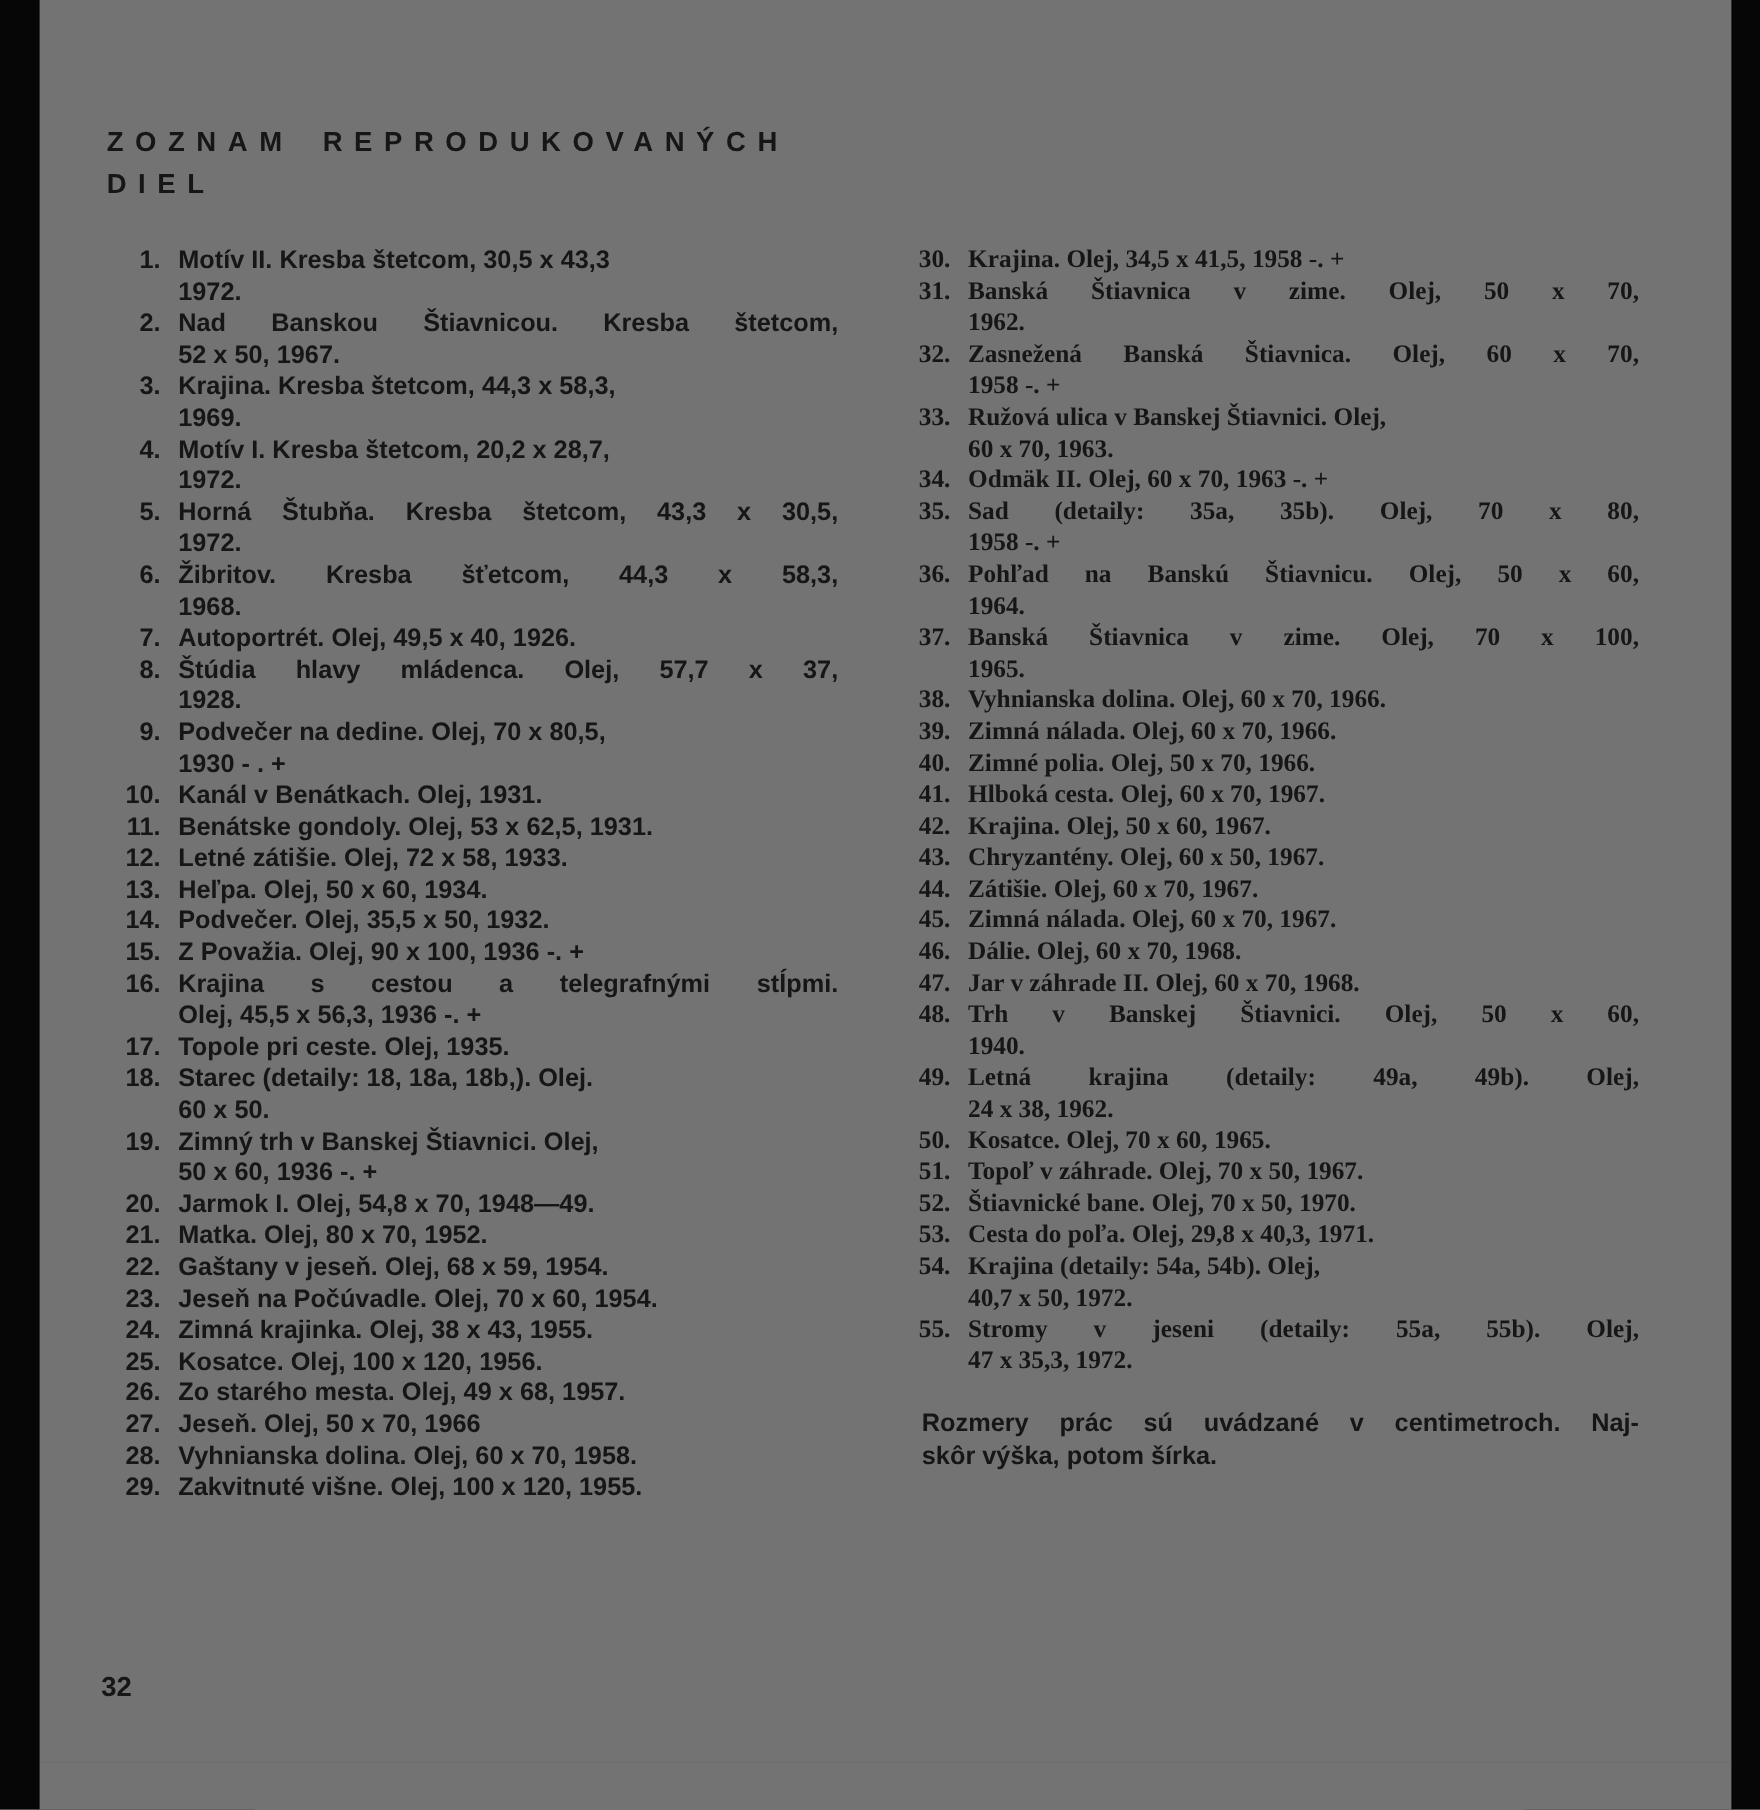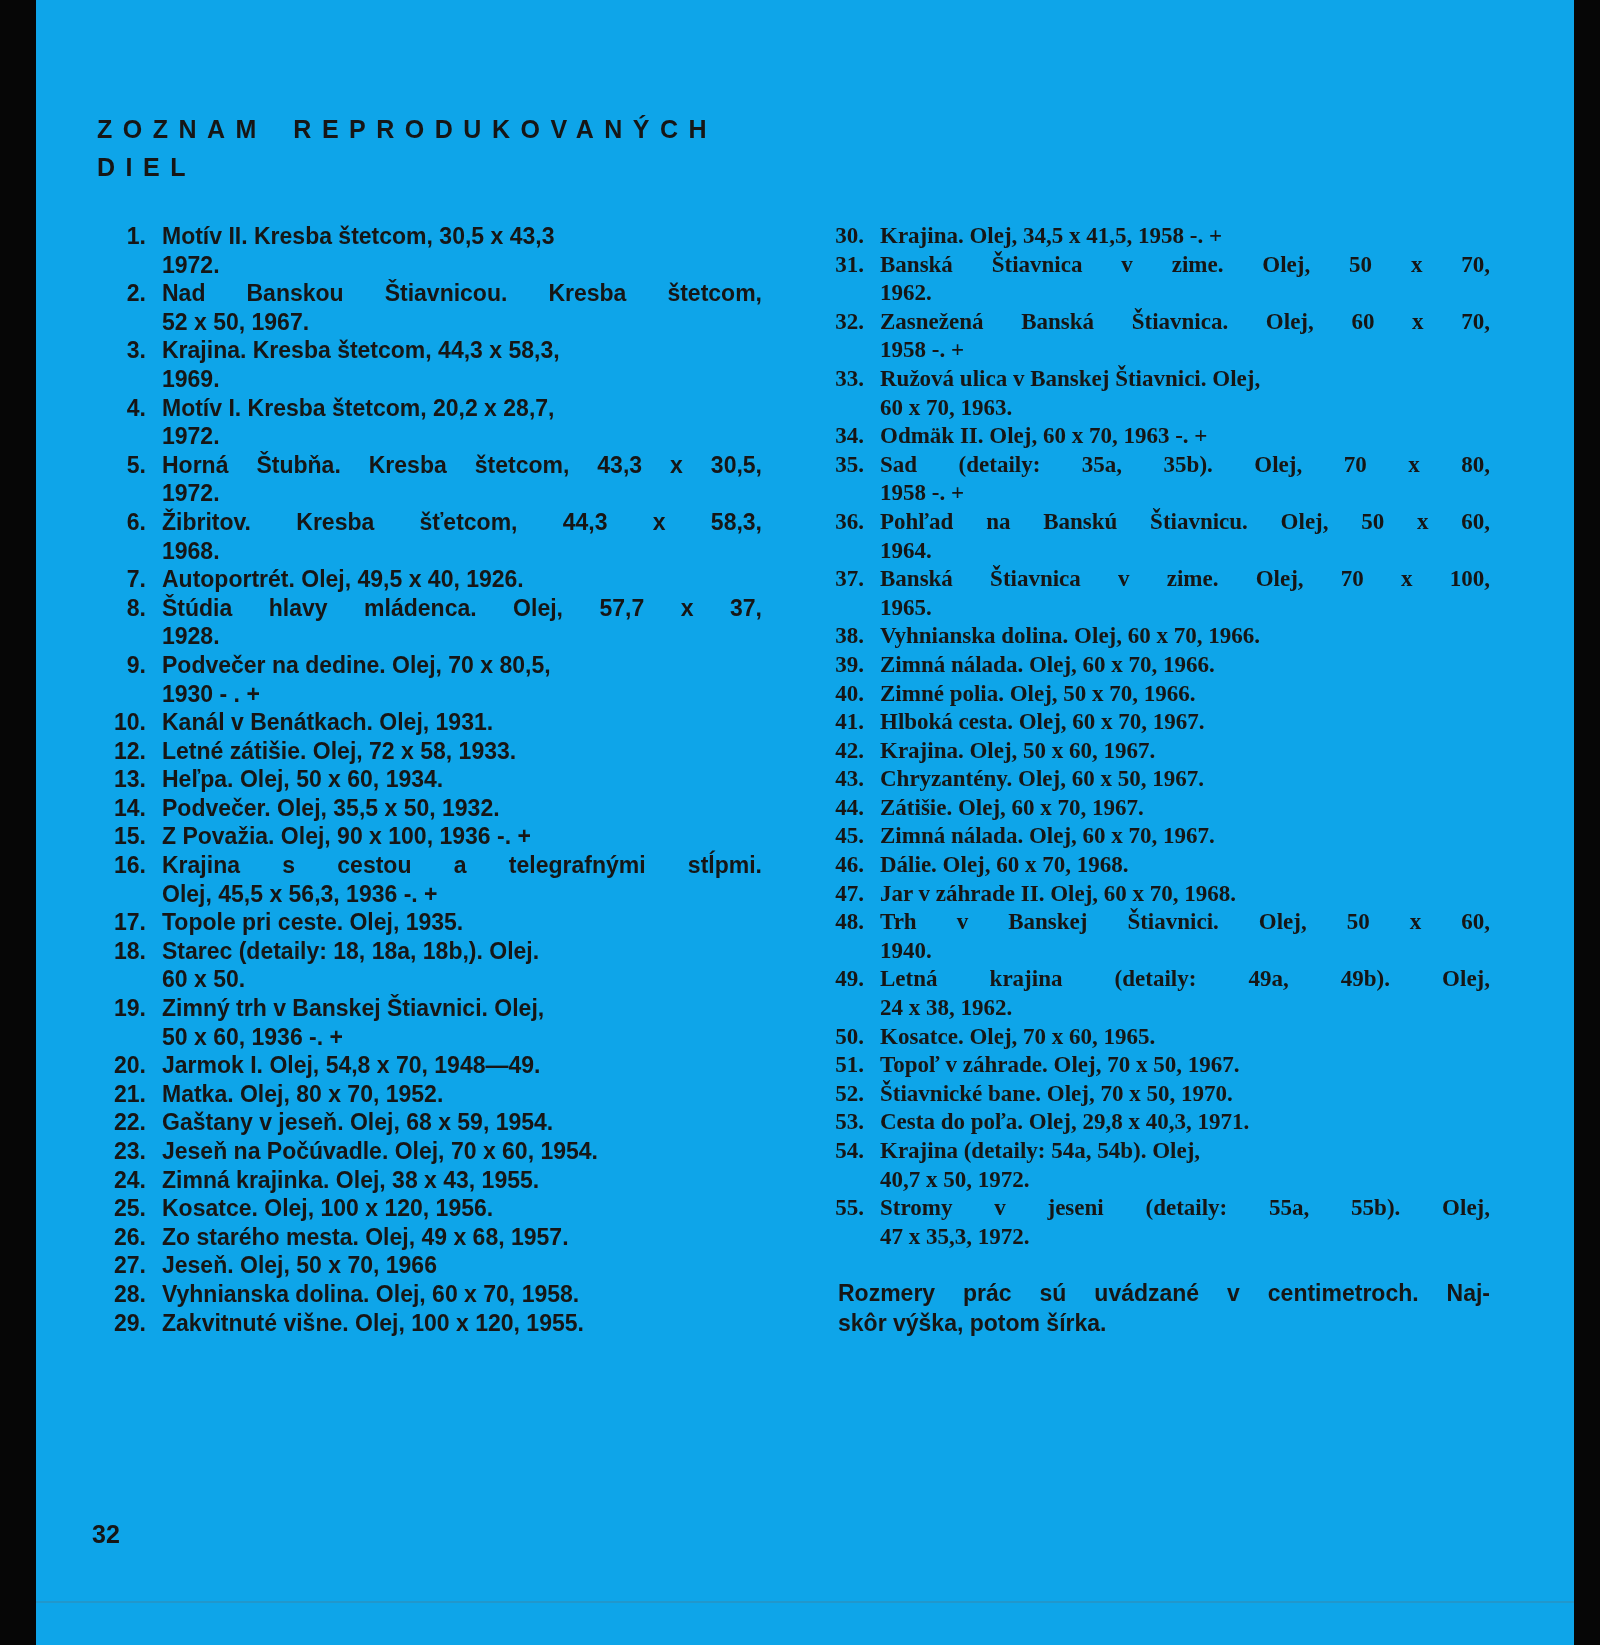--- a/index.html
+++ b/index.html
@@ -4,21 +4,21 @@
 <style>
   html, body { margin: 0; padding: 0; }
   body {
     background: #3a3a3a;
     font-family: "Liberation Sans", "DejaVu Sans", sans-serif;
   }
   .page {
     position: relative;
     width: 1600px;
     height: 1645px;
-    background: #0ea5e9;
+    background: #737373;
     overflow: hidden;
     color: #161616;
     font-weight: 700;
   }
   .edge { position: absolute; top: 0; bottom: 0; background: #060606; }
   .edge-left  { left: 0;  width: 36px; }
   .edge-right { right: 0; width: 26px; }
 
   .doc-title {
     position: absolute;
@@ -163,20 +163,26 @@
           </span>
   </li>
 
   <li class="item">
     <span class="num">10.</span>
     <span class="txt">
             <div class="line">Kanál v Benátkach. Olej, 1931.</div>
           </span>
   </li>
 
+  <li class="item">
+    <span class="num">11.</span>
+    <span class="txt">
+            <div class="line">Benátske gondoly. Olej, 53 x 62,5, 1931.</div>
+          </span>
+  </li>
 
   <li class="item">
     <span class="num">12.</span>
     <span class="txt">
             <div class="line">Letné zátišie. Olej, 72 x 58, 1933.</div>
           </span>
   </li>
 
   <li class="item">
     <span class="num">13.</span>

